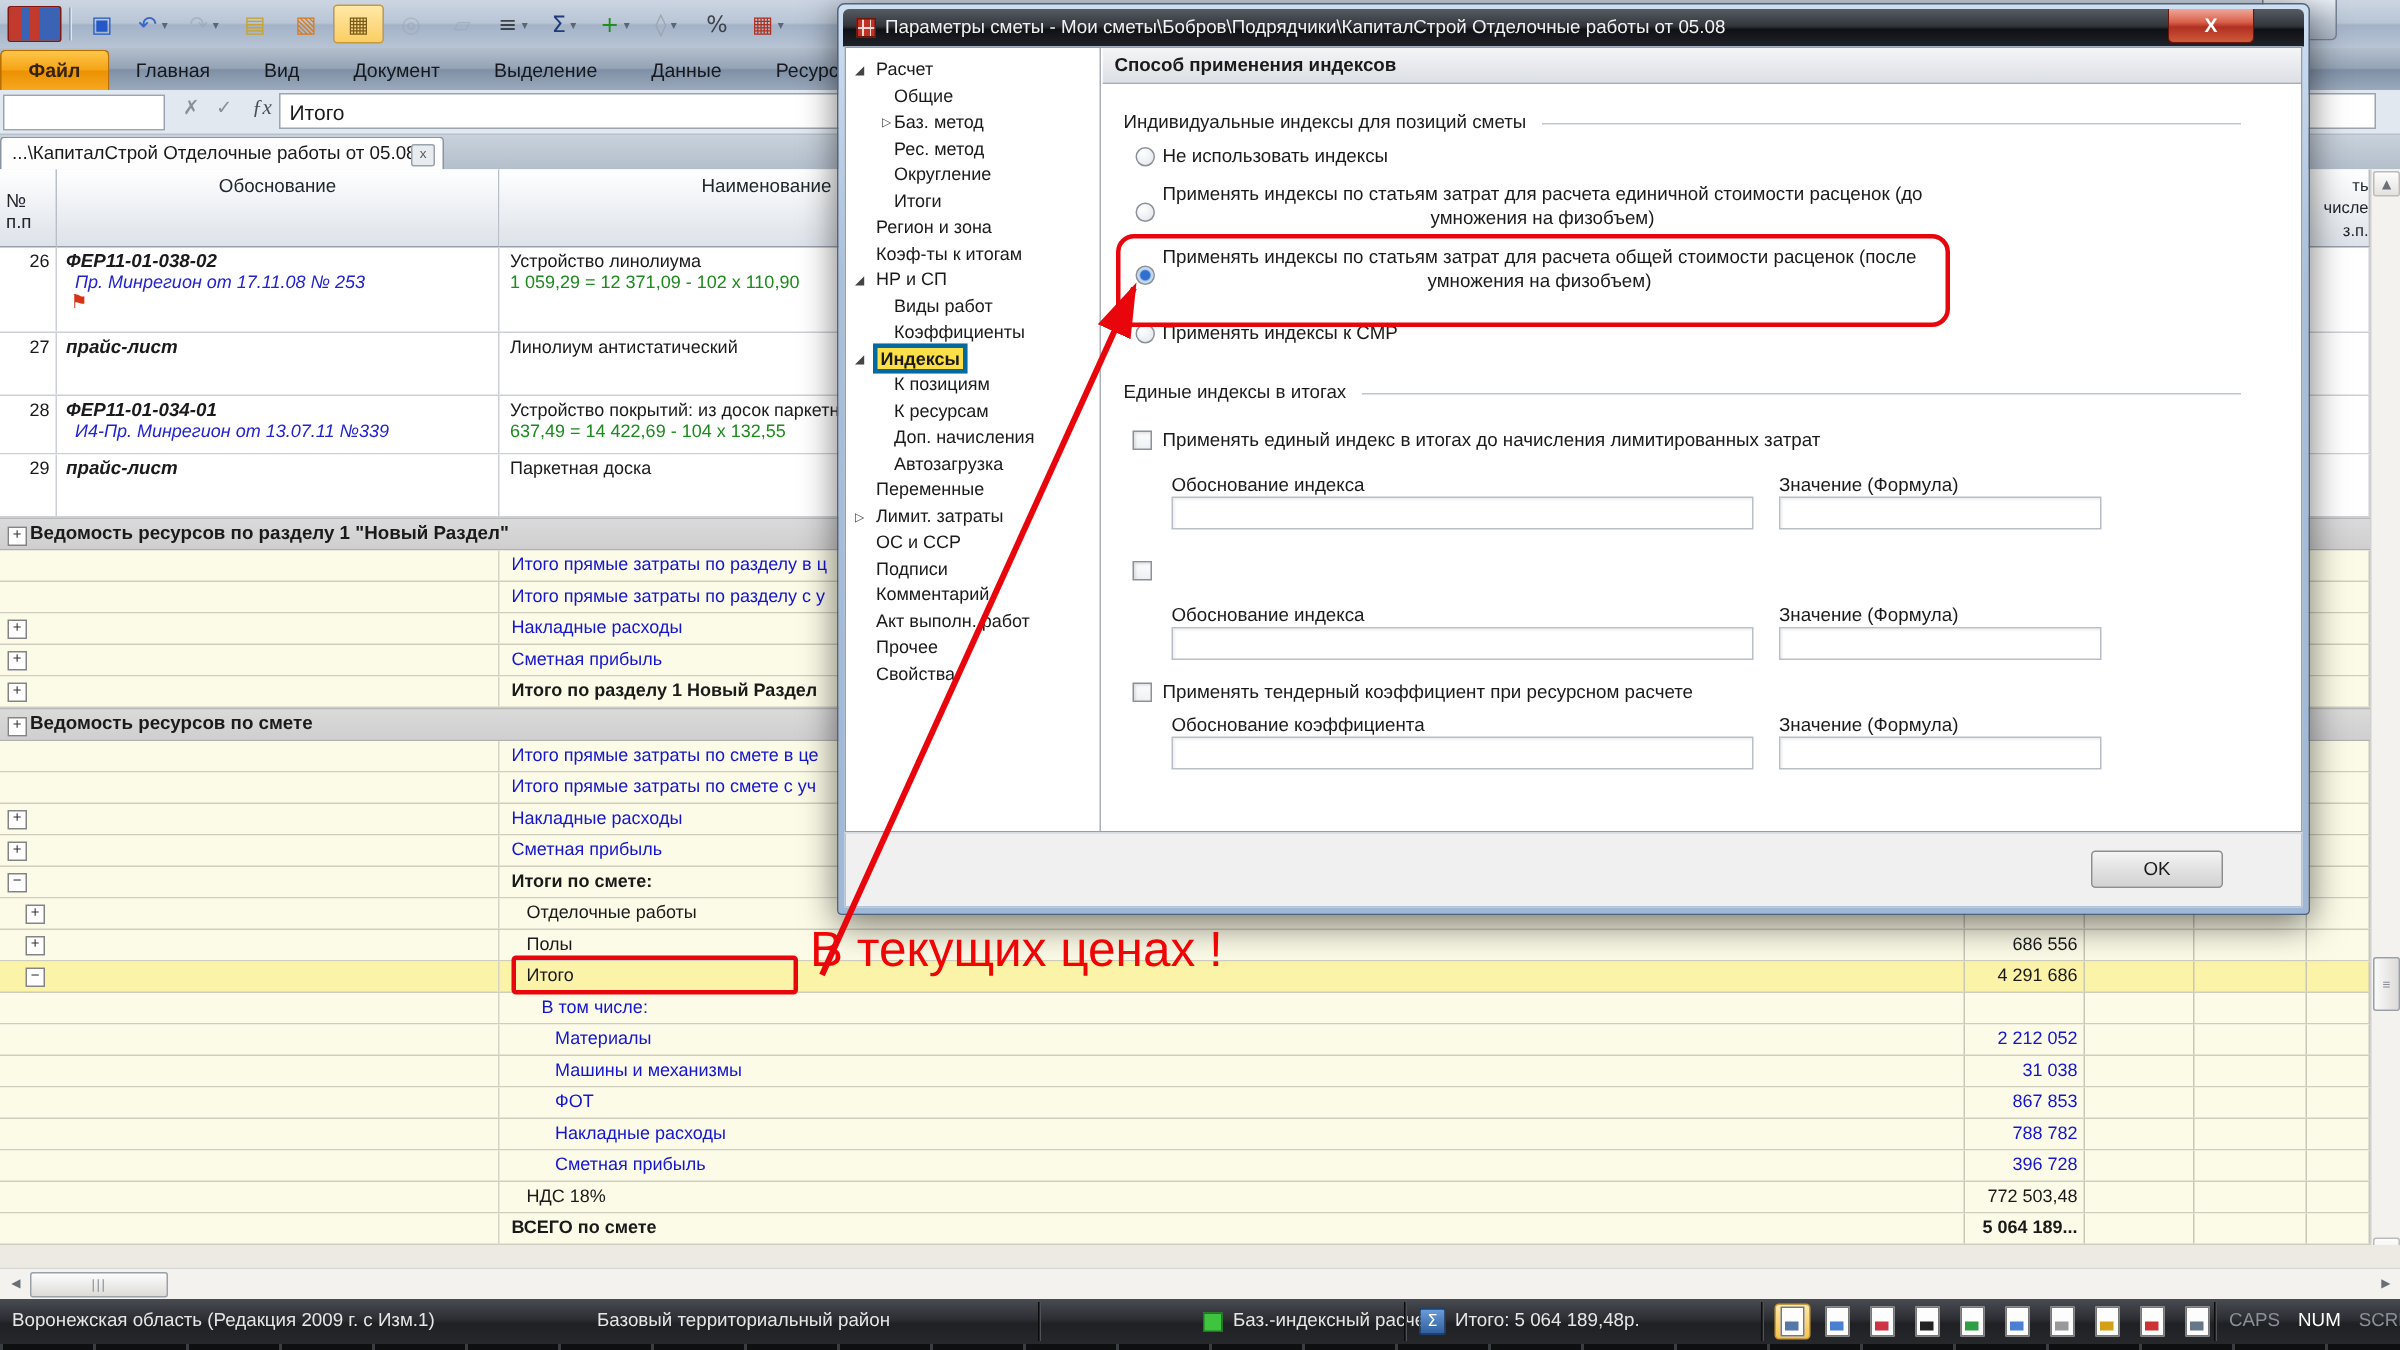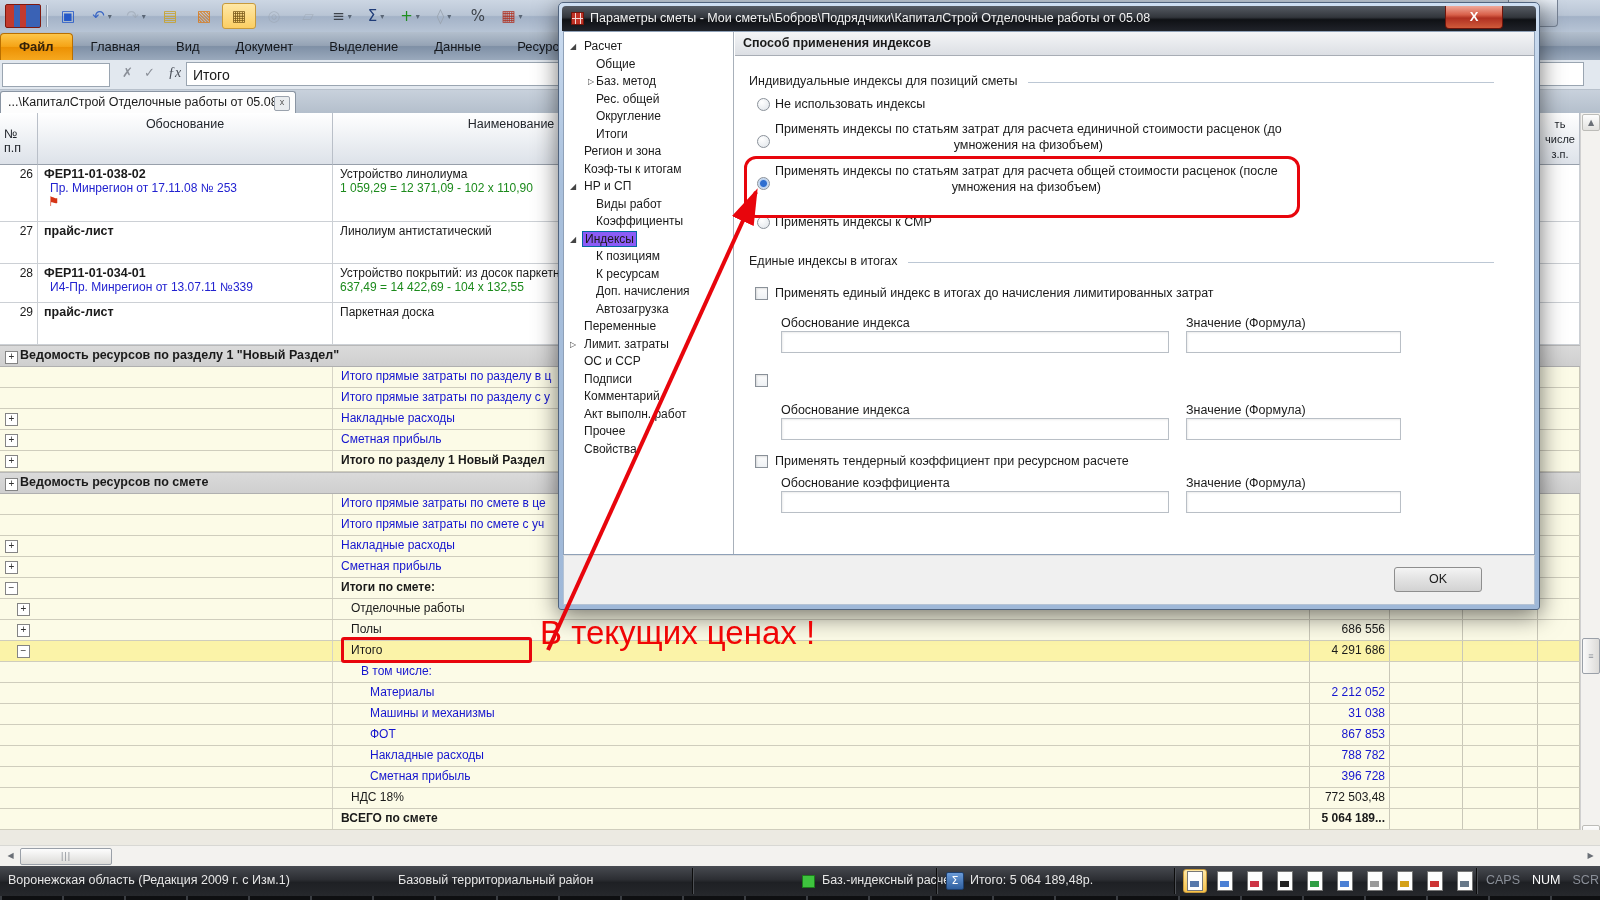--- a/index.html
+++ b/index.html
@@ -47,25 +47,25 @@
     font-size:9px;line-height:11px;text-align:center;color:#555;}
 
   
   .grid{position:absolute;left:0;top:113px;width:1600px;height:717px;background:#fff;}
   .ghead{display:flex;height:52px;}
   .gh{box-sizing:border-box;border-right:1px solid #b9bfc8;border-bottom:1px solid #98a0ab;
      background:linear-gradient(#ffffff,#eceff3 55%,#dde2e9);font-size:12.5px;color:#22262c;
      display:flex;align-items:flex-start;justify-content:center;padding-top:4px;}
   .gh1{width:38px;flex-direction:column;align-items:flex-start;padding-left:4px;line-height:14px;}
   .gh2{width:295px;} .gh3{width:357px;} .gh4{width:620px;} .gh5{width:80px;} .gh6{width:73px;} .gh7{width:75px;}
-  .gh8{width:42px;flex-direction:column;align-items:center;padding:2px 0 0 3px;font-size:11px;line-height:15px;}
+  .gh8{width:42px;flex-direction:column;align-items:flex-end;padding:2px 0 0 3px;font-size:11px;line-height:15px;}
   .prow{display:flex;box-sizing:border-box;border-bottom:1px solid #ccd0d5;background:#fff;}
   .pc{box-sizing:border-box;border-right:1px solid #ccd0d5;padding-top:2px;overflow:hidden;}
   .p-num{width:38px;text-align:right;padding-right:4px;}
-  .p-just{width:295px;padding-left:6px;}
+  .p-just{width:295px;padding-left:6px;font-style:italic;}
   .p-name{width:357px;padding-left:7px;}
   .p-c4{width:620px;} .p-val{width:80px;} .p-e1{width:73px;} .p-e2{width:75px;} .p-e3{width:42px;}
   .p-code{font-weight:bold;font-size:12.5px;white-space:nowrap;}
   .p-doc{color:#2222d0;white-space:nowrap;padding-left:6px;}
   .p-flag{color:#d63415;font-family:"DejaVu Sans",sans-serif;font-size:13px;padding-left:4px;line-height:13px;}
   .p-nm{white-space:nowrap;}
   .p-fm{color:#1c8a1c;white-space:nowrap;}
   .srow{position:relative;display:flex;height:21px;box-sizing:border-box;border-bottom:1px solid #cfcdbd;background:#fcfbe7;}
   .srow.sel{background:#fbf3a8;}
   .sc{box-sizing:border-box;line-height:19px;overflow:hidden;white-space:nowrap;}
@@ -131,21 +131,21 @@
                       linear-gradient(transparent 5px,#f2d9d5 5px,#f2d9d5 6px,transparent 6px);box-sizing:border-box;}
   .dlg-close{position:absolute;top:3px;right:36px;width:58px;height:23px;
      background:linear-gradient(#f0a899,#d8604a 40%,#b03021 55%,#cf5a3a);border:1px solid #6e150b;border-top:none;border-radius:0 0 4px 4px;
      color:#fff;text-align:center;line-height:21px;font-weight:bold;font-size:13px;box-sizing:border-box;}
   .dlg-body{position:absolute;left:4px;top:28px;right:4px;bottom:54px;background:#fff;border:1px solid #8fa1b8;box-sizing:border-box;}
   .dlg-tree{position:absolute;left:0;top:0;bottom:0;width:170px;border-right:1px solid #a8b0ba;padding-top:6px;box-sizing:border-box;overflow:hidden;}
   .t-item{height:17.5px;line-height:17px;white-space:nowrap;font-size:12px;}
   .t-g{display:inline-block;width:12px;margin-left:6px;font-family:"DejaVu Sans",sans-serif;font-size:8px;color:#444;vertical-align:1px;}
   .lvl1 .t-g{margin-left:24px;width:6px;}
   .t-t{padding:0 2px;}
-  .t-sel{border:1px solid #0369a1;background:#8b5cf6;}
+  .t-sel{border:3px solid #0369a1;background:#fde047;font-weight:bold;}
   .dlg-content{position:absolute;left:171px;top:0;right:0;bottom:0;overflow:hidden;}
   .c-header{position:absolute;left:0;top:0;right:0;height:24px;background:linear-gradient(#f4f5f7,#dcdfe4);
      border-bottom:1px solid #a8adb5;font-weight:bold;font-size:12.5px;line-height:23px;padding-left:8px;box-sizing:border-box;}
   .group-title{position:absolute;left:14px;right:40px;display:flex;font-size:12.5px;color:#1c1c1c;}
   .group-title .gline{flex:1;border-top:1px solid #bcc7d4;margin:8px 0 0 10px;}
   .g1{top:42px;} .g2{top:222px;}
   .radio-row{position:absolute;left:0;right:30px;}
   .r0{top:64px;} .r1{top:89px;} .r2{top:131px;} .r3{top:182px;}
   .rdot{position:absolute;left:22px;top:2px;width:13px;height:13px;border:1px solid #8a9199;border-radius:50%;
      background:radial-gradient(circle at 35% 30%,#fff,#dfe4e9);box-sizing:border-box;}
@@ -627,21 +627,21 @@
     <div class="dlg-title">
       <div class="dlg-ico"></div>
       <div class="dlg-title-text">Параметры сметы - Мои сметы\Бобров\Подрядчики\КапиталСтрой Отделочные работы от 05.08</div>
     </div>
     <div class="dlg-close">X</div>
     <div class="dlg-body">
       <div class="dlg-tree">
           <div class="t-item lvl0"><div class="t-g ico" style="display: inline-block;">◢</div><span class="t-t">Расчет</span></div>
           <div class="t-item lvl1"><div class="t-g ico" style="display: inline-block;"></div><span class="t-t">Общие</span></div>
           <div class="t-item lvl1"><div class="t-g ico" style="display: inline-block;">▷</div><span class="t-t">Баз. метод</span></div>
-          <div class="t-item lvl1"><div class="t-g ico" style="display: inline-block;"></div><span class="t-t">Рес. общей</span></div>
+          <div class="t-item lvl1"><div class="t-g ico" style="display: inline-block;"></div><span class="t-t">Рес. метод</span></div>
           <div class="t-item lvl1"><div class="t-g ico" style="display: inline-block;"></div><span class="t-t">Округление</span></div>
           <div class="t-item lvl1"><div class="t-g ico" style="display: inline-block;"></div><span class="t-t">Итоги</span></div>
           <div class="t-item lvl0"><div class="t-g ico" style="display: inline-block;"></div><span class="t-t">Регион и зона</span></div>
           <div class="t-item lvl0"><div class="t-g ico" style="display: inline-block;"></div><span class="t-t">Коэф-ты к итогам</span></div>
           <div class="t-item lvl0"><div class="t-g ico" style="display: inline-block;">◢</div><span class="t-t">НР и СП</span></div>
           <div class="t-item lvl1"><div class="t-g ico" style="display: inline-block;"></div><span class="t-t">Виды работ</span></div>
           <div class="t-item lvl1"><div class="t-g ico" style="display: inline-block;"></div><span class="t-t">Коэффициенты</span></div>
           <div class="t-item lvl0"><div class="t-g ico" style="display: inline-block;">◢</div><span class="t-t t-sel">Индексы</span></div>
           <div class="t-item lvl1"><div class="t-g ico" style="display: inline-block;"></div><span class="t-t">К позициям</span></div>
           <div class="t-item lvl1"><div class="t-g ico" style="display: inline-block;"></div><span class="t-t">К ресурсам</span></div>

